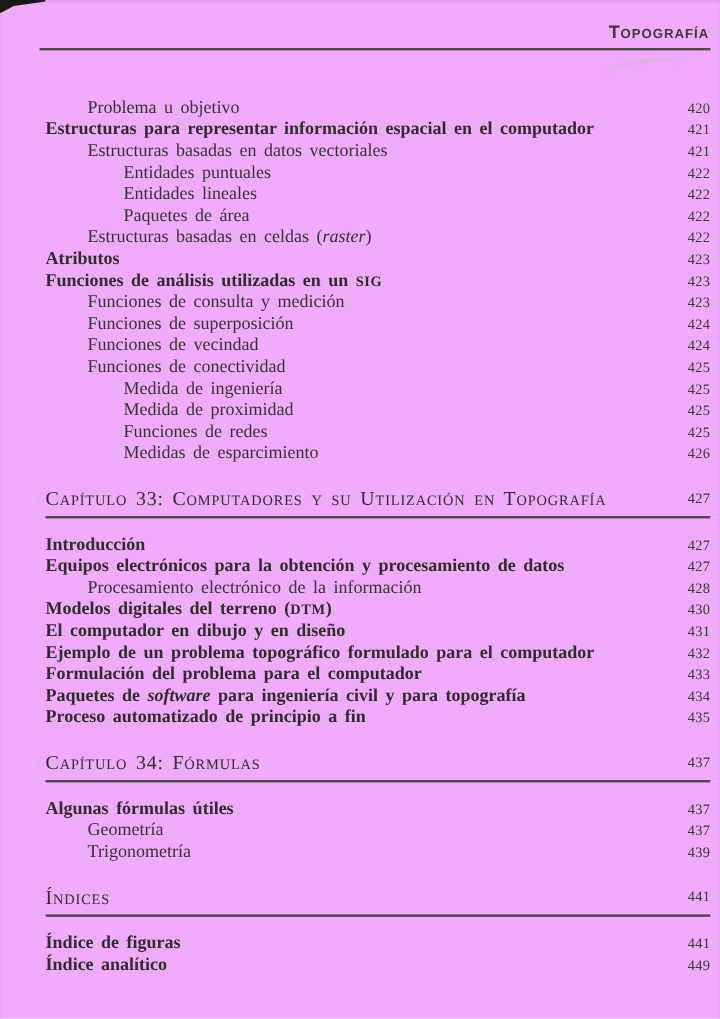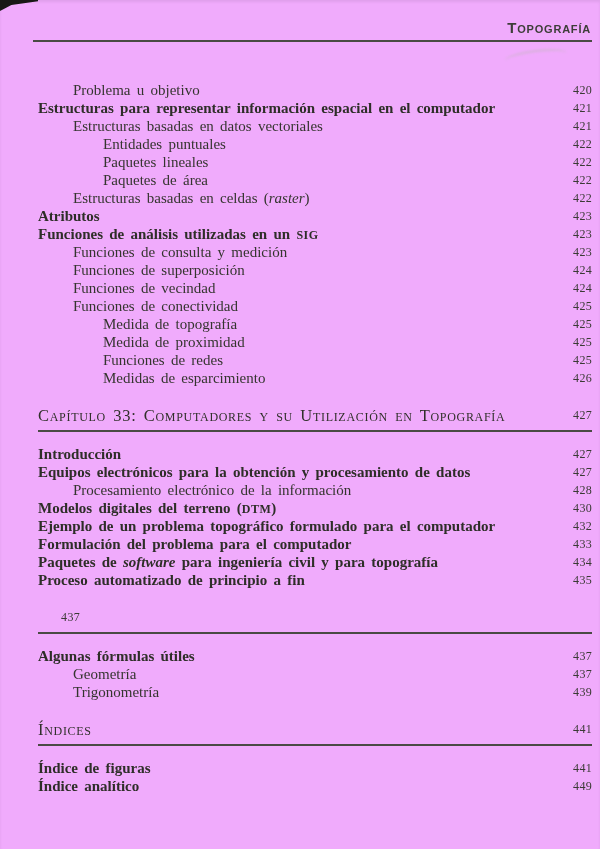--- a/index.html
+++ b/index.html
@@ -42,21 +42,21 @@
   }
   .header-rule {
     position:absolute; top:40px; left:33px; right:8px;
     height:2px; background:#4a4a44;
   }
   .toc {
     position:absolute; top:81px; left:38px; right:8px;
   }
   .row {
     display:flex;
-    align-items:flex-start;
+    align-items:flex-end;
     height:18px;
     line-height:18px;
     font-size:15px;
     word-spacing:2.5px;
   }
   .row .lab { flex:1; white-space:nowrap; overflow:hidden; }
   .row .pg  {
     width:42px; text-align:right;
     font-weight:normal; font-variant:normal;
     font-size:12px; letter-spacing:.3px;
@@ -99,21 +99,21 @@
     </div>
       <div class="row entry lvl1">
       <span class="lab"><span class="seg-n">Estructuras basadas en datos vectoriales</span></span>
       <span class="pg">421</span>
     </div>
       <div class="row entry lvl2">
       <span class="lab"><span class="seg-n">Entidades puntuales</span></span>
       <span class="pg">422</span>
     </div>
       <div class="row entry lvl2">
-      <span class="lab"><span class="seg-n">Paquetes lineales</span></span>
+      <span class="lab"><span class="seg-n">Entidades lineales</span></span>
       <span class="pg">422</span>
     </div>
       <div class="row entry lvl2">
       <span class="lab"><span class="seg-n">Paquetes de área</span></span>
       <span class="pg">422</span>
     </div>
       <div class="row entry lvl1">
       <span class="lab"><span class="seg-n">Estructuras basadas en celdas (</span><span class="seg-i">raster</span><span class="seg-n">)</span></span>
       <span class="pg">422</span>
     </div>
@@ -135,21 +135,21 @@
     </div>
       <div class="row entry lvl1">
       <span class="lab"><span class="seg-n">Funciones de vecindad</span></span>
       <span class="pg">424</span>
     </div>
       <div class="row entry lvl1">
       <span class="lab"><span class="seg-n">Funciones de conectividad</span></span>
       <span class="pg">425</span>
     </div>
       <div class="row entry lvl2">
-      <span class="lab"><span class="seg-n">Medida de topografía</span></span>
+      <span class="lab"><span class="seg-n">Medida de ingeniería</span></span>
       <span class="pg">425</span>
     </div>
       <div class="row entry lvl2">
       <span class="lab"><span class="seg-n">Medida de proximidad</span></span>
       <span class="pg">425</span>
     </div>
       <div class="row entry lvl2">
       <span class="lab"><span class="seg-n">Funciones de redes</span></span>
       <span class="pg">425</span>
     </div>
@@ -171,36 +171,41 @@
     </div>
       <div class="row entry lvl1">
       <span class="lab"><span class="seg-n">Procesamiento electrónico de la información</span></span>
       <span class="pg">428</span>
     </div>
       <div class="row entry lvl0 bold">
       <span class="lab"><span class="seg-n">Modelos digitales del terreno (</span><span class="seg-sc">DTM</span><span class="seg-n">)</span></span>
       <span class="pg">430</span>
     </div>
       <div class="row entry lvl0 bold">
+      <span class="lab"><span class="seg-n">El computador en dibujo y en diseño</span></span>
+      <span class="pg">431</span>
+    </div>
+      <div class="row entry lvl0 bold">
       <span class="lab"><span class="seg-n">Ejemplo de un problema topográfico formulado para el computador</span></span>
       <span class="pg">432</span>
     </div>
       <div class="row entry lvl0 bold">
       <span class="lab"><span class="seg-n">Formulación del problema para el computador</span></span>
       <span class="pg">433</span>
     </div>
       <div class="row entry lvl0 bold">
       <span class="lab"><span class="seg-n">Paquetes de </span><span class="seg-i">software</span><span class="seg-n"> para ingeniería civil y para topografía</span></span>
       <span class="pg">434</span>
     </div>
       <div class="row entry lvl0 bold">
       <span class="lab"><span class="seg-n">Proceso automatizado de principio a fin</span></span>
       <span class="pg">435</span>
     </div>
       <div class="row chapter">
+      <span class="lab"><span class="seg-n">Capítulo 34: Fórmulas</span></span>
       <span class="pg">437</span>
     </div>
       <div class="row entry lvl0 bold">
       <span class="lab"><span class="seg-n">Algunas fórmulas útiles</span></span>
       <span class="pg">437</span>
     </div>
       <div class="row entry lvl1">
       <span class="lab"><span class="seg-n">Geometría</span></span>
       <span class="pg">437</span>
     </div>

